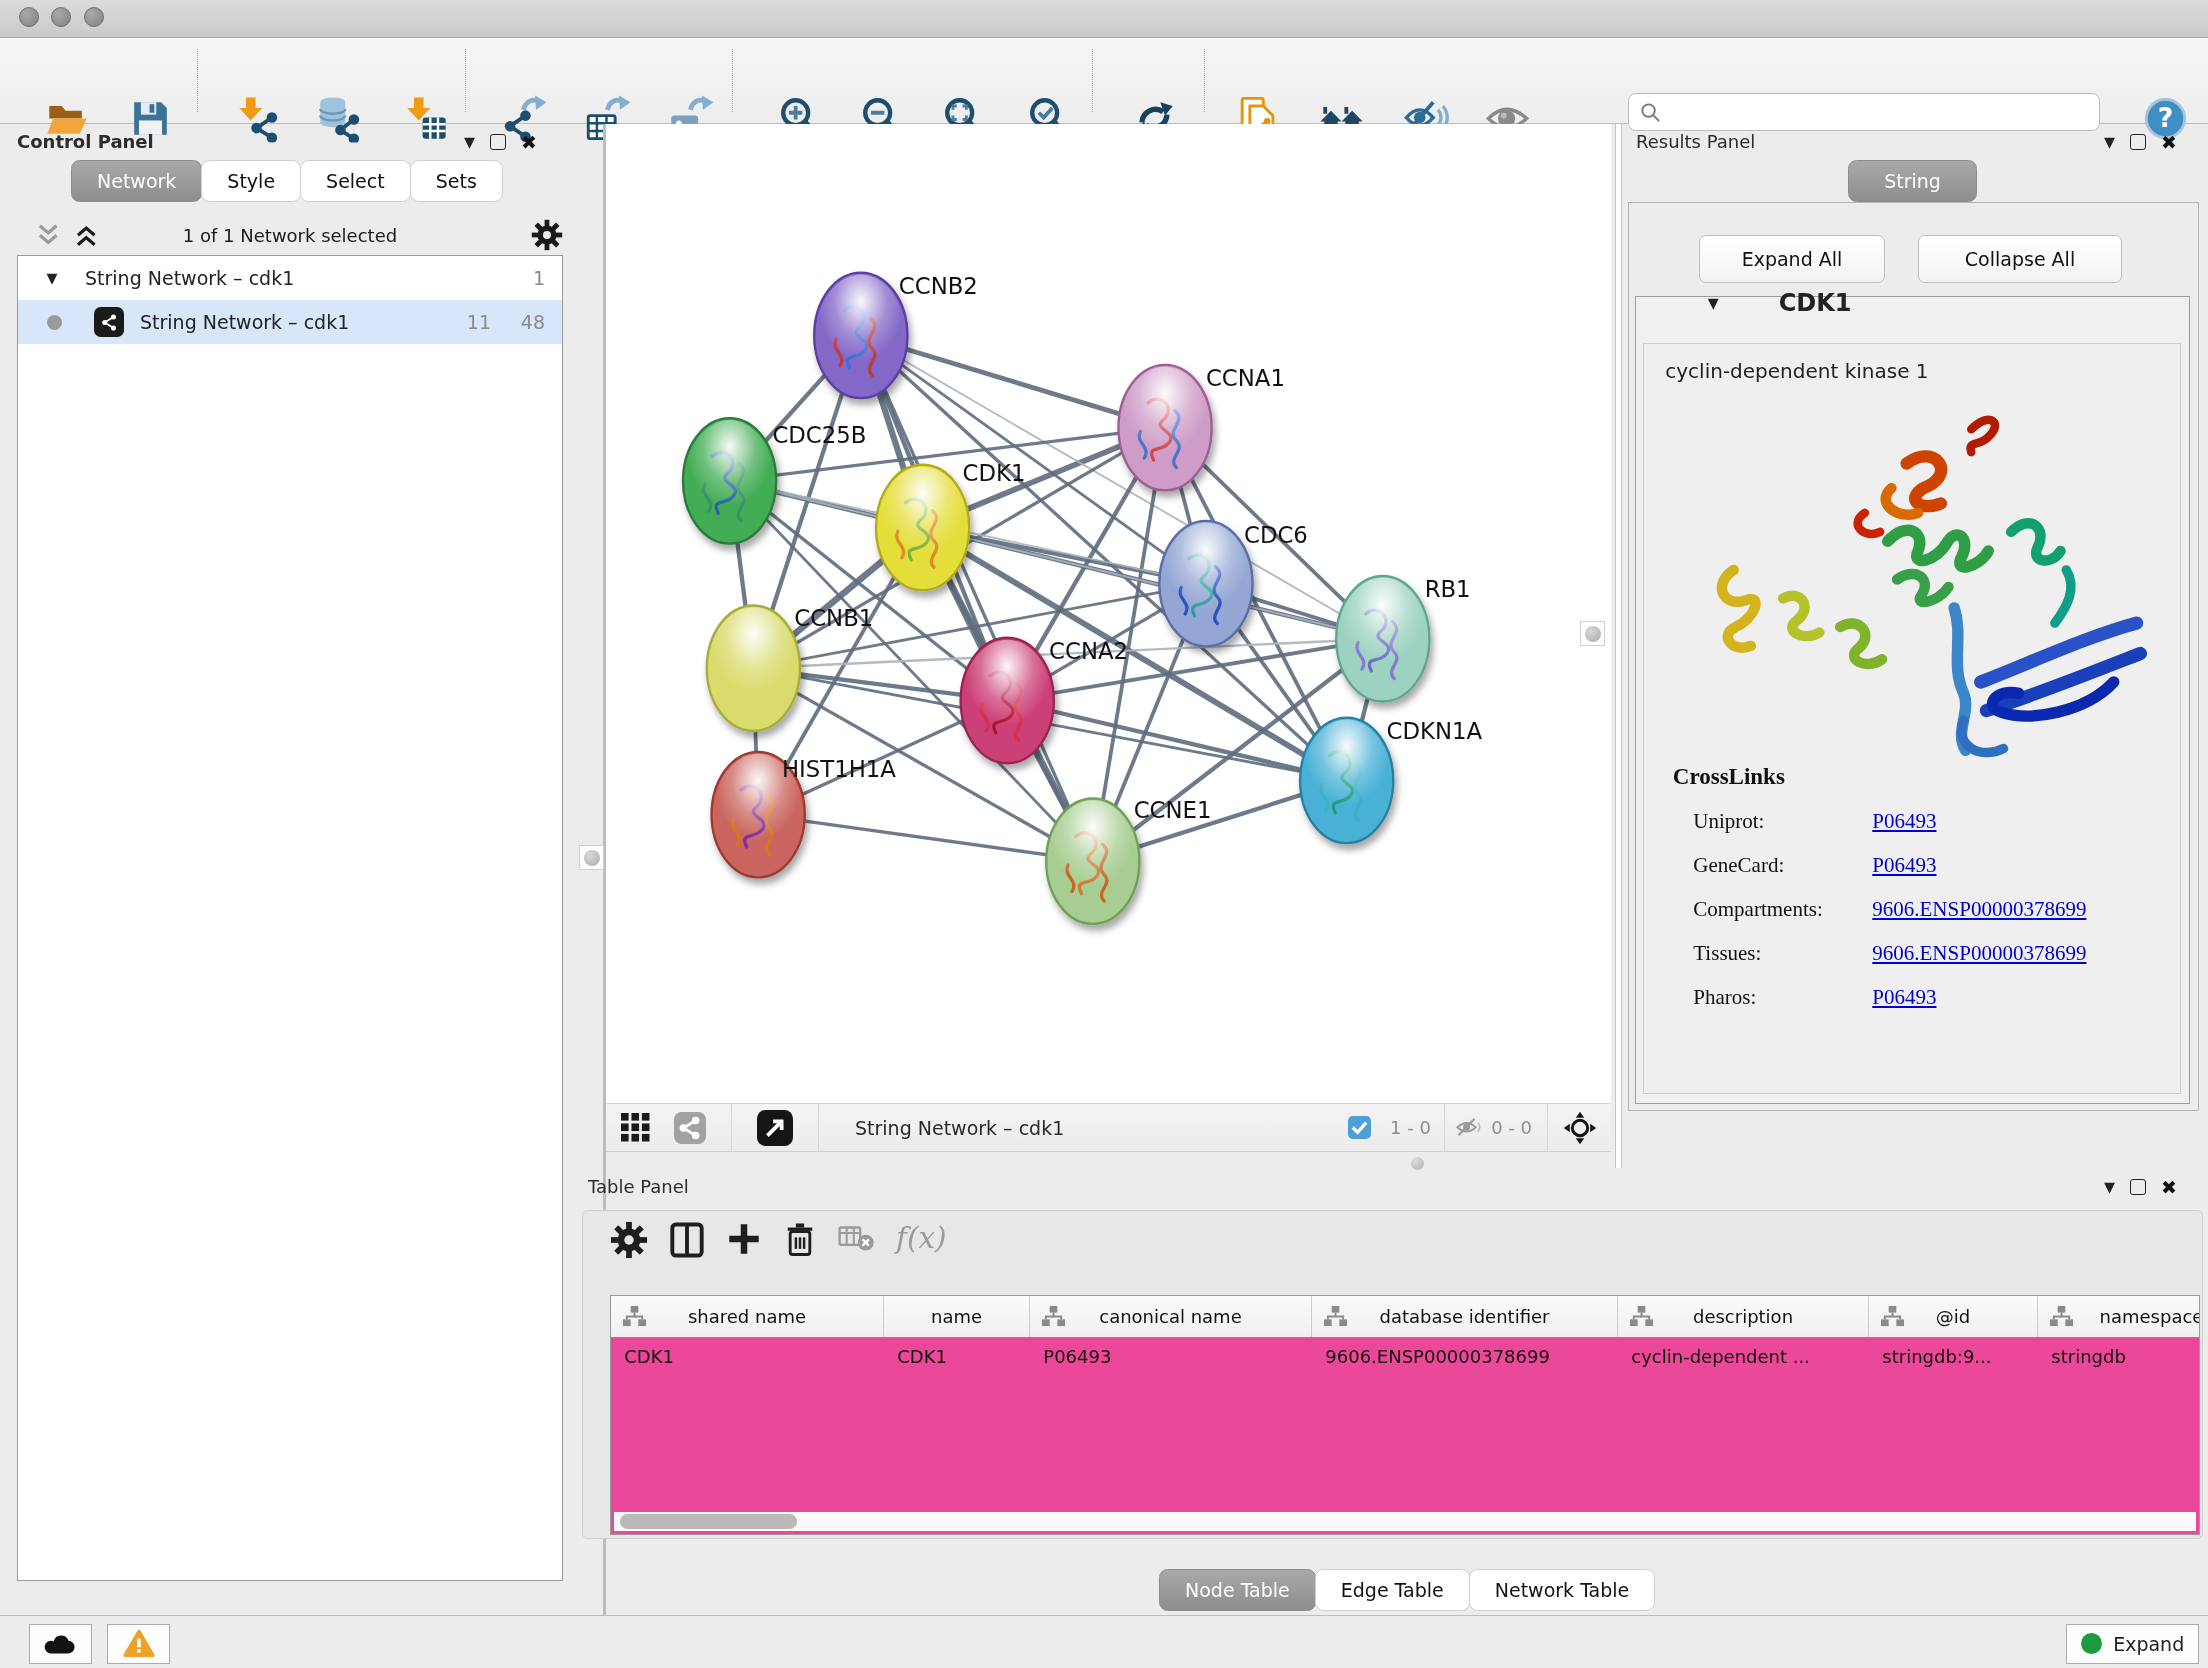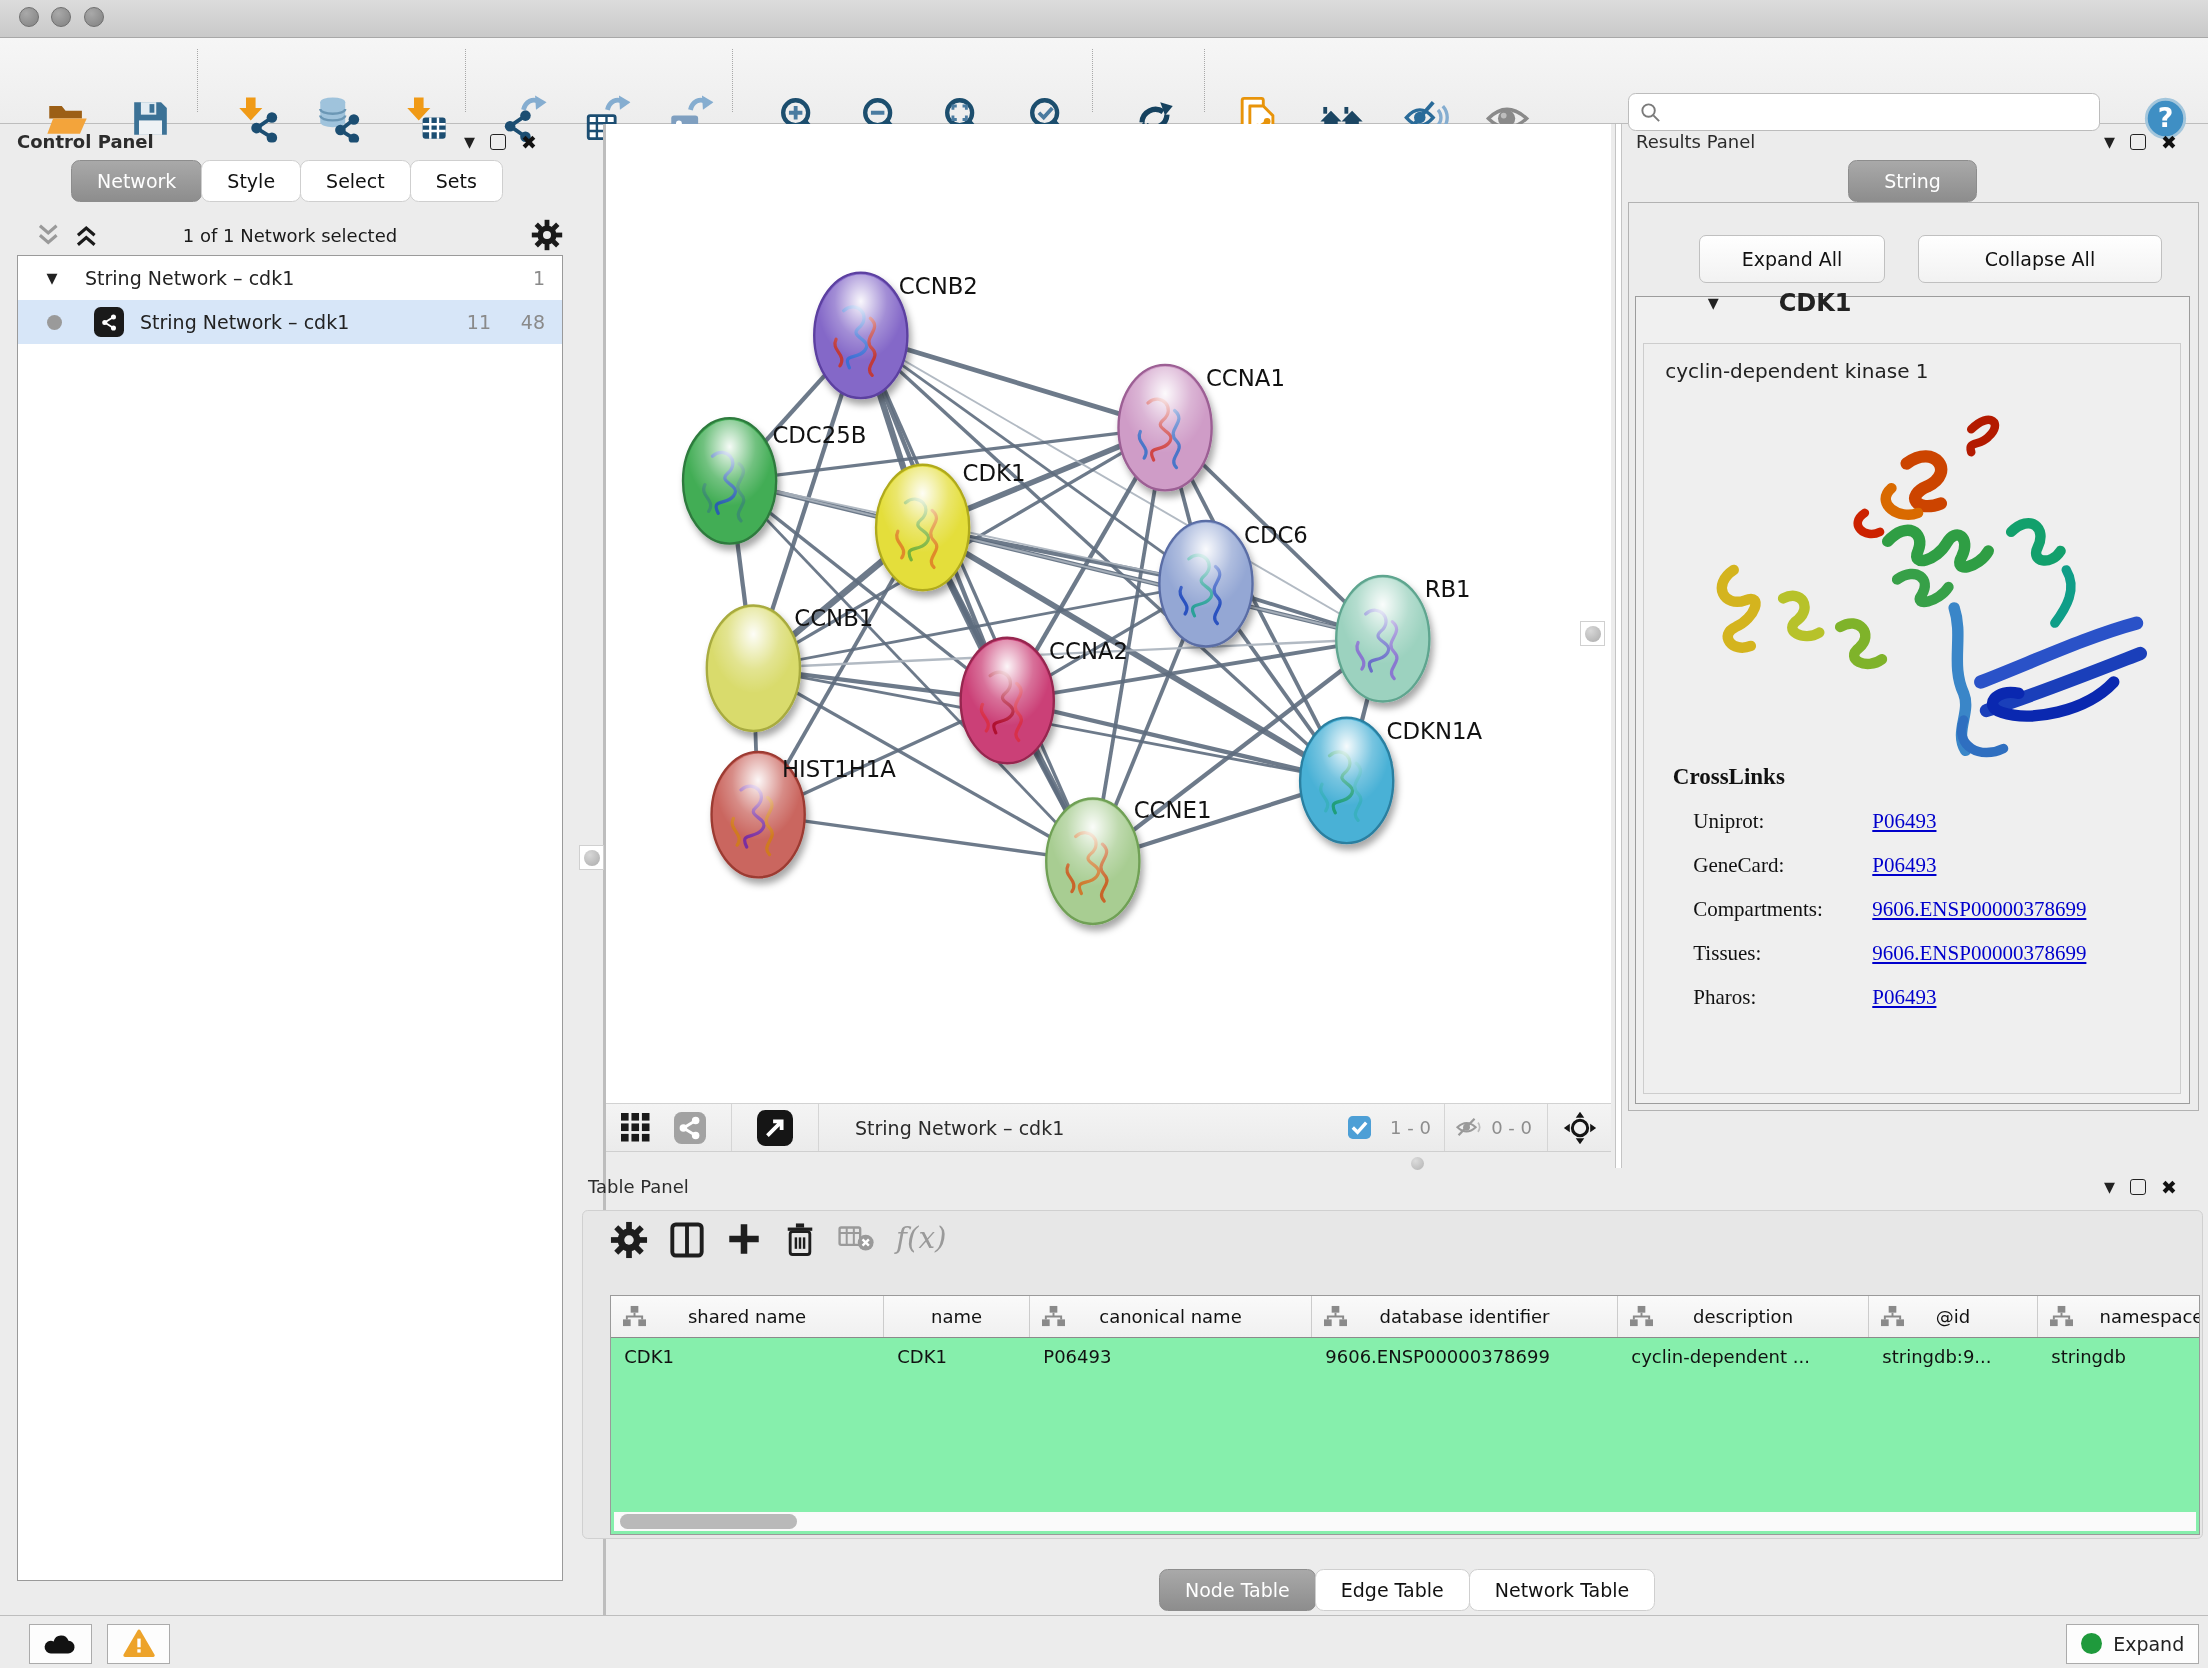--- a/index.html
+++ b/index.html
@@ -62,21 +62,21 @@
   .gene-body { position:absolute; left:7.6px; top:46px; width:538px; height:751px; background:#efefef; border:1px solid #cdcdcd; overflow:hidden; }
   .xl-title { font-family:"Liberation Serif","DejaVu Serif",serif; font-weight:bold; font-size:23px; color:#111; }
   .xl-row { position:relative; height:44px; font-family:"Liberation Serif","DejaVu Serif",serif; font-size:21px; }
   .xl-row .lab { position:absolute; left:49px; top:9.5px; color:#111; }
   .xl-row a { position:absolute; left:228px; top:9.5px; color:#0000cc; text-decoration:underline; }
   
   .tbl-head { position:absolute; left:588px; top:1176px; }
   .tbl-wrap { position:absolute; left:582px; top:1210px; width:1621px; height:329px; background:#e7e7e7; border:1px solid #d0d0d0; border-radius:5.7px; }
   .tbl-toolbar { position:absolute; left:27px; top:9.5px; height:53px; display:flex; align-items:flex-start; gap:20px; }
   .fx { font-family:"DejaVu Serif","Liberation Serif",serif; font-style:italic; font-size:29.5px; color:#9a9a9a; }
-  .grid-table { position:absolute; left:27px; top:84px; width:1590px; height:240px; background:#86efac; border:1.9px solid #9a9a9a; overflow:hidden; }
+  .grid-table { position:absolute; left:27px; top:84px; width:1590px; height:240px; background:#ec4899; border:1.9px solid #9a9a9a; overflow:hidden; }
   .hdr-row { display:flex; height:42px; background:linear-gradient(#fafafa,#f0f0f0); border-bottom:1.9px solid #8a8a8a; }
   .hdr-cell { position:relative; display:flex; align-items:center; justify-content:center; border-right:1px solid #cccccc; font-size:18px; color:#111; flex:none; }
   .hdr-cell svg { position:absolute; left:11.4px; }
   .data-row { display:flex; height:38px; }
   .data-cell { flex:none; font-size:18px; color:#111; padding:7.6px 0 0 13.3px; white-space:nowrap; overflow:hidden; }
   .hscroll { position:absolute; left:2.9px; right:2.9px; bottom:2.9px; height:19px; background:#fafafa; }
   .hthumb { position:absolute; left:5.7px; top:1.9px; width:177px; height:15px; border-radius:7.6px; background:#b9b9b9; }
   .tbl-tabs { position:absolute; left:1160px; top:1569px; display:flex; }
   
   .statusbar { position:absolute; left:0; top:1615px; width:2208px; height:53px; background:#ececec; border-top:1px solid #bdbdbd; }
@@ -539,21 +539,21 @@
 <div class="pctrl" style="left:2104px; top:131px">
   <span class="tri">▼</span>
   <span class="flo"></span>
   <span class="clo">✖</span>
 </div>
 <div class="res-tab">
   <div class="tab active" style="min-width:129px">String</div>
 </div>
 <div class="res-outer">
   <div class="res-btn" style="left:70px; width:186px">Expand All</div>
-  <div class="res-btn" style="left:289px; width:244px">Collapse All</div>
+  <div class="res-btn" style="left:289px; width:204px">Collapse All</div>
   <div class="res-inner">
     <div class="gene-head">
       <span style="position:absolute;left:72px;font-size:14.3px">▼</span>
       <span style="position:absolute;left:143px;font-size:24px;font-weight:bold">CDK1</span>
     </div>
     <div class="gene-body">
       <div style="position:absolute;left:21px;top:15px;font-size:20px">cyclin-dependent kinase 1</div>
 
       <svg width="485" height="361" viewBox="0 0 510 380" style="position:absolute;left:23px;top:53px">
         <g fill="none" stroke-linecap="round">

